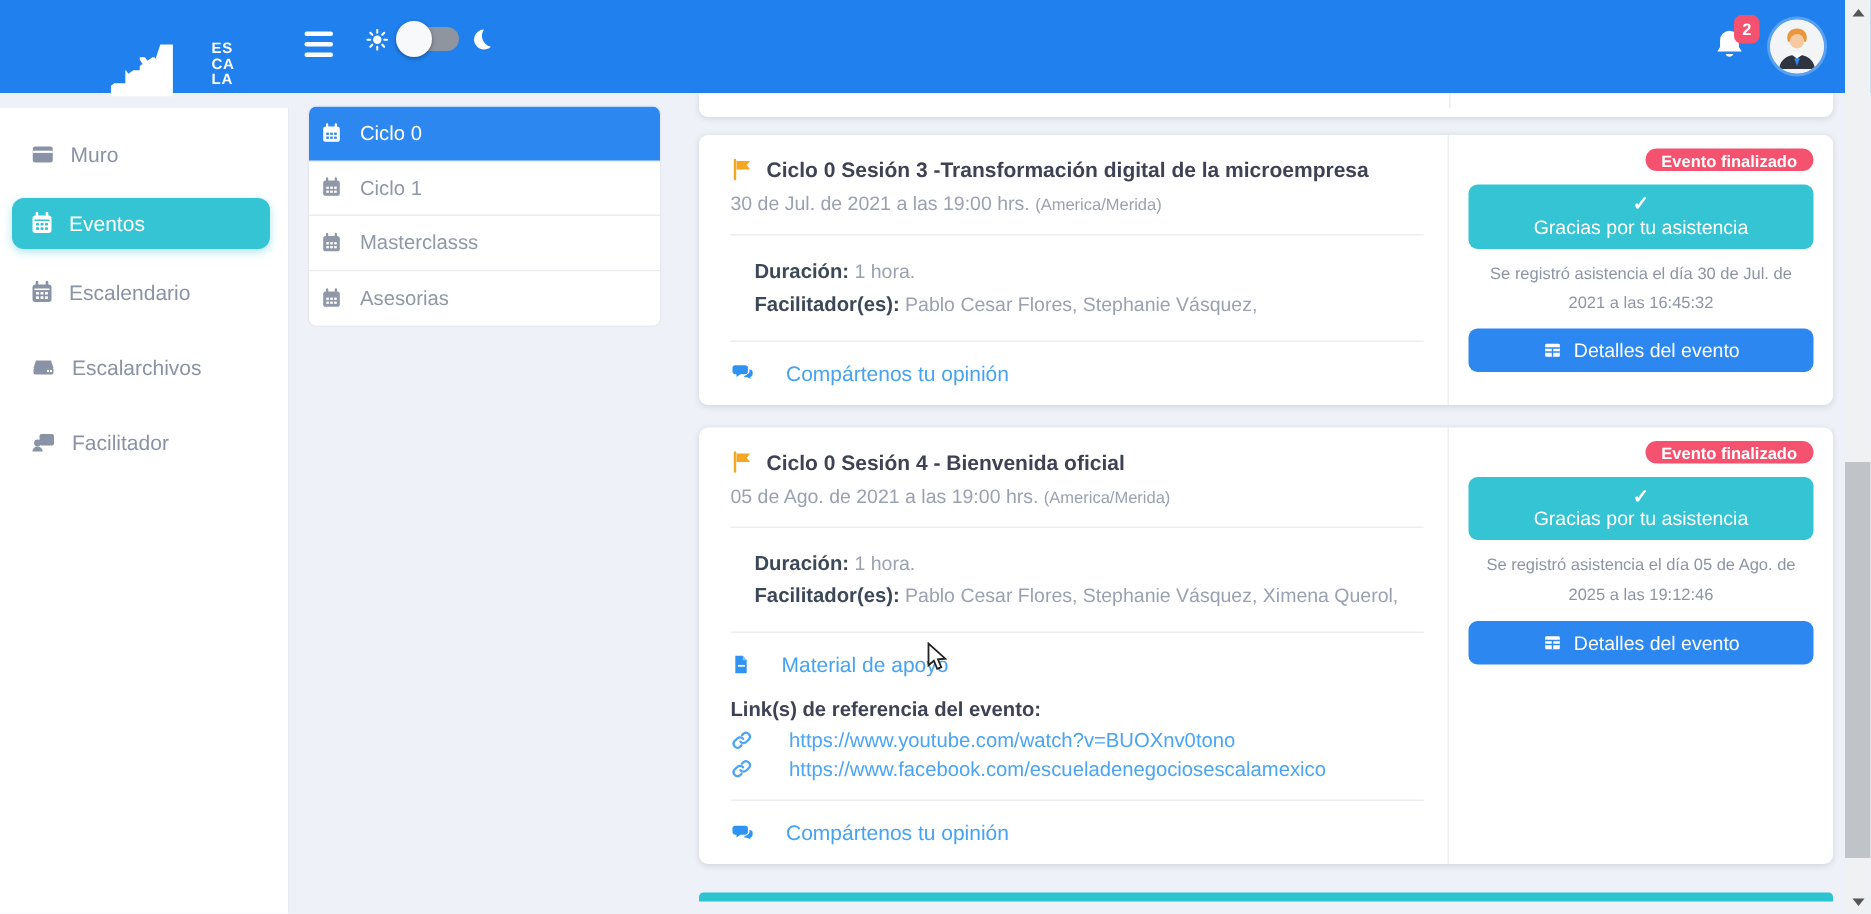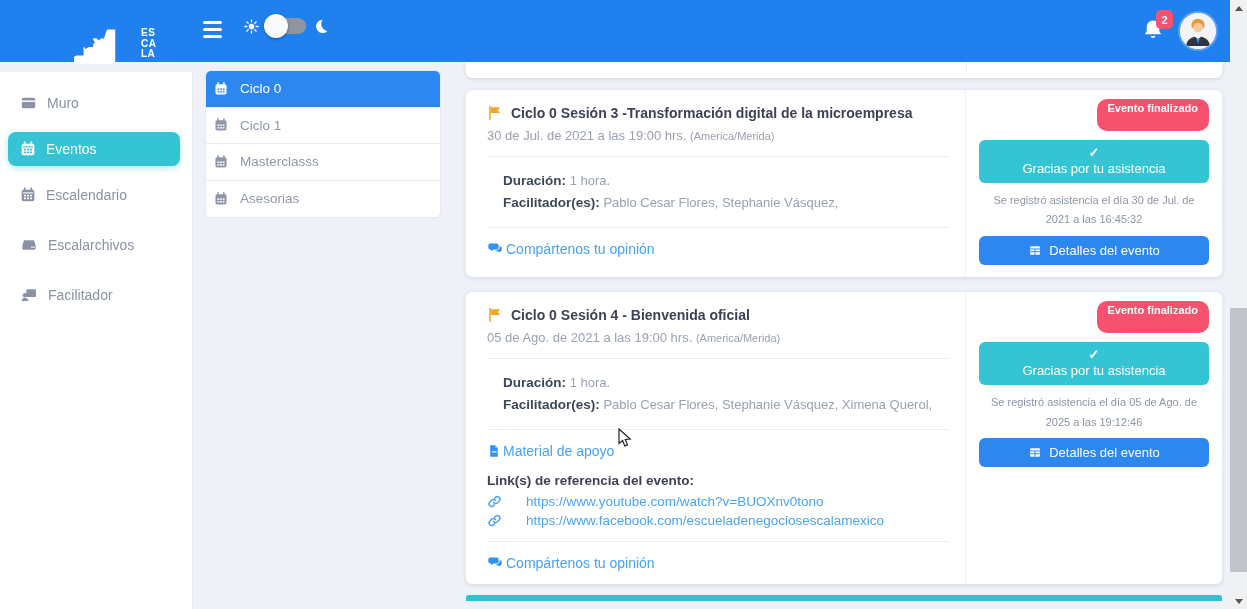--- a/index.html
+++ b/index.html
@@ -39,24 +39,24 @@
   .card-partial .vdiv { position:absolute; left:500px; top:0; width:1px; height:10px; background:#ededf1; }
   .card1 { margin-bottom:15px; }
   .card-left { flex:1; padding:15px 16px 13px 21px; min-width:0; }
   .card-right { width:257px; border-left:1px solid #eef0f3; padding:9px 13px 12px; display:flex; flex-direction:column; }
   .evt-title { display:flex; align-items:center; gap:8px; font-size:14px; font-weight:700; color:#3f4254; }
   .evt-date { margin-top:7px; font-size:13px; color:#9aa1b1; }
   .evt-date .tz { font-size:11px; }
   .hr { border:none; border-top:1px solid #ededf1; margin:13px 0; }
   .meta-line { font-size:13px; color:#9aa1b1; line-height:1.6; }
   .meta-line b { color:#3c4858; font-weight:700; font-size:13.5px;padding-left:16px; }
-  .link-row { display:flex; align-items:center; gap:2px; font-size:14px; color:#47a3f2; cursor:pointer; width:max-content; }
+  .link-row { display:flex; align-items:center; gap:20px; font-size:14px; color:#47a3f2; cursor:pointer; width:max-content; }
   .links-label { font-size:13.5px; font-weight:700; color:#3f4254; margin:14px 0 6px; }
   .url-row { display:flex; align-items:center; gap:24px; font-size:13.5px; color:#4ba4f5; margin:4px 0; cursor:pointer; width:max-content; }
-  .badge { align-self:flex-end; background:#f4526e; color:#fff; font-size:11px; font-weight:600; border-radius:10px; padding:3px 11px 17px; }
+  .badge { align-self:flex-end; background:#f4526e; color:#fff; font-size:11px; font-weight:600; border-radius:10px; padding:3px 11px 0; }
   .btn-teal { margin-top:9px; background:#35c4d3; border:none; color:#fff; border-radius:6px; padding:5px 0 7px; font-size:13px; font-family:inherit; cursor:pointer; width:100%; }
   .btn-teal .chk { display:block; font-size:13px; font-weight:700; line-height:1.2; }
   .note { margin:8px 2px 6px; text-align:center; font-size:11px; line-height:1.8; color:#8d95a5; }
   .btn-blue { background:#2d87f0; border:none; color:#fff; border-radius:6px; padding:7px 0; font-size:13px; font-family:inherit; cursor:pointer; width:100%; display:flex; align-items:center; justify-content:center; gap:7px; }
   .teal-bar { position:absolute; left:466px; top:595px; width:756px; height:6px; background:#2dc4d2; border-radius:3px 3px 0 0; z-index:2; }
 
   
   .scrollbar { position:absolute; right:0; top:0; width:17px; height:609px; background:#f0f1f3; z-index:10; }
   .sb-arrow { position:absolute; left:0; width:17px; height:16px; display:flex; align-items:center; justify-content:center; cursor:pointer; }
   .sb-arrow.up { top:0; }

